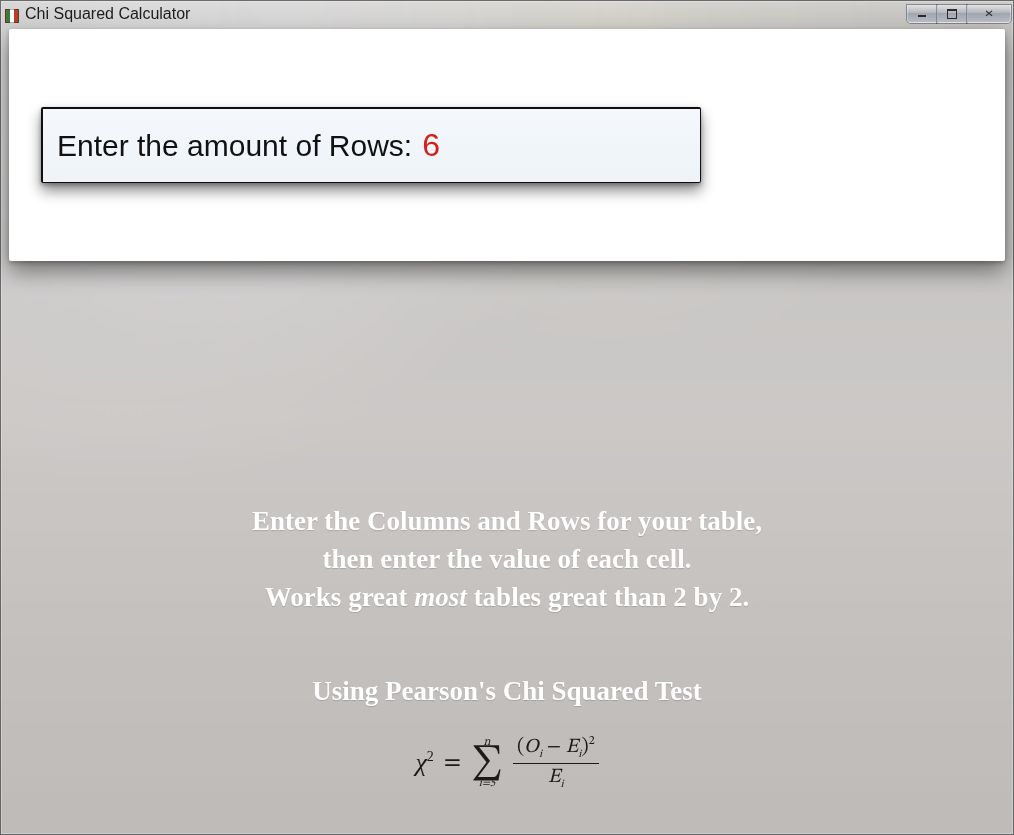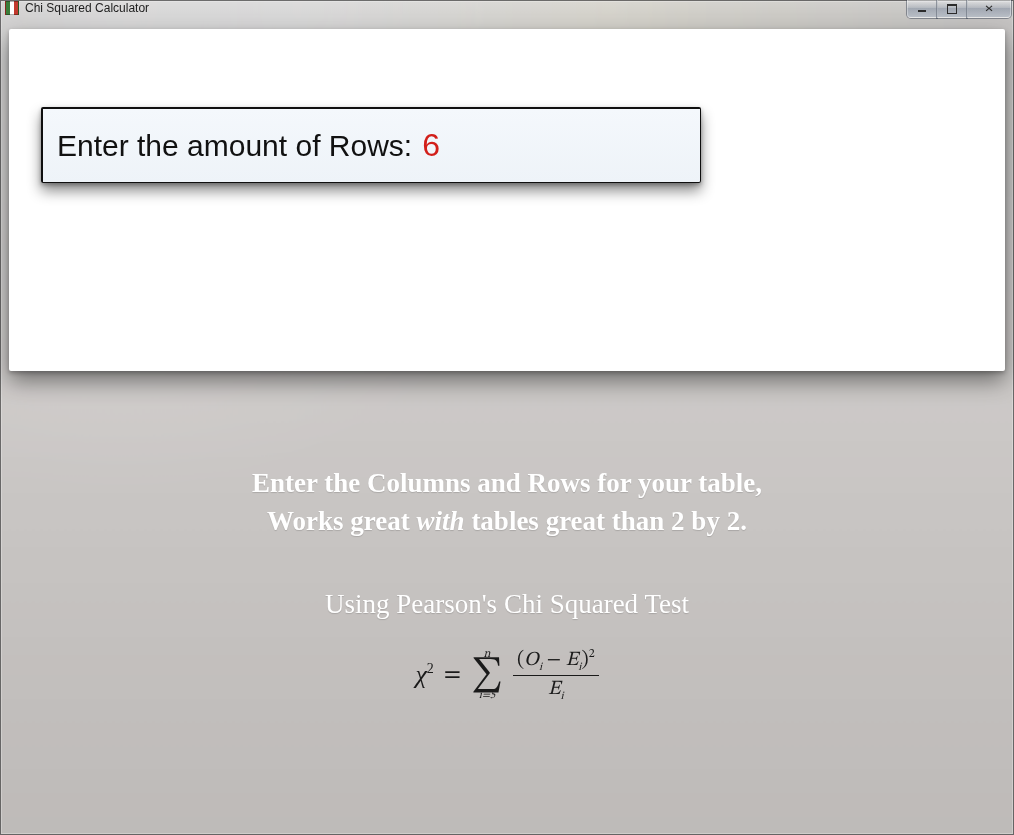--- a/index.html
+++ b/index.html
@@ -34,24 +34,24 @@
       position: absolute;
       inset: 0;
       border: 1px solid rgba(40,40,40,0.6);
       background: rgba(220,222,226,0.35);
       box-shadow: inset 0 0 0 1px rgba(255,255,255,0.25);
     }
 
     .titlebar {
       height: 22px;
       display: flex;
-      align-items: flex-start;
+      align-items: flex-end;
       padding: 0 2px 0 4px;
       color: #1d1d1d;
-      font-size: 12px;
+      font-size: 16px;
       background: linear-gradient(180deg, rgba(255,255,255,0.15), rgba(255,255,255,0) 60%);
       user-select: none;
     }
 
     .titlebar .app-icon {
       width: 14px;
       height: 14px;
       margin-right: 6px;
       background:
         linear-gradient(90deg, #3a7d3a 0 33%, #ffffff 33% 66%, #c23a2e 66% 100%);
@@ -106,21 +106,21 @@
     }
     .cap-btn.min { border-bottom-left-radius: 4px; }
     .cap-btn.close { border-bottom-right-radius: 4px; }
 
     
     .panel {
       position: absolute;
       left: 8px;
       right: 8px;
       top: 28px;
-      height: 342px;
+      height: 232px;
       background: #ffffff;
       border-radius: 2px;
       box-shadow:
         0 10px 22px rgba(0,0,0,0.45),
         0 2px 4px rgba(0,0,0,0.25);
     }
 
     .input-wrap {
       position: absolute;
       left: 32px;
@@ -163,33 +163,33 @@
     }
 
     .info h1 {
       font-size: 29px;
       font-weight: bold;
       margin-top: 6px;
       letter-spacing: 0.2px;
     }
 
     .info .para {
-      margin-top: 52px;
+      margin-top: 90px;
       font-size: 27px;
       font-weight: bold;
       line-height: 1.4;
     }
     .info .para .em {
       font-style: italic;
     }
 
     .info .subhead {
-      margin-top: 48px;
+      margin-top: 60px;
       font-size: 27px;
-      font-weight: normal;
+      font-weight: bold;
     }
 
     .formula {
       margin-top: 28px;
       display: inline-flex;
       align-items: center;
       color: #1a1a1a;
       font-family: "Cambria Math", "STIX Two Math", "Latin Modern Math", "Times New Roman", serif;
       text-shadow: none;
       gap: 10px;
@@ -279,22 +279,23 @@
     <div class="input-wrap">
       <span>Enter the amount of Rows:</span>
       <span class="value">6</span>
     </div>
   </div>
 
   <div class="info">
 
     <div class="para">
       <div>Enter the Columns and Rows for your table,</div>
+      <div>then enter the value of each cell.</div>
       <div>
-        <span>Works great </span><span class="em">with</span><span> tables great than 2 by 2.</span>
+        <span>Works great </span><span class="em">most</span><span> tables great than 2 by 2.</span>
       </div>
     </div>
 
     <div class="subhead">Using Pearson's Chi Squared Test</div>
 
     <div class="formula">
       <span class="chi2">
         <span>χ</span><span class="sup">2</span>
       </span>
       <span class="eq">=</span>

